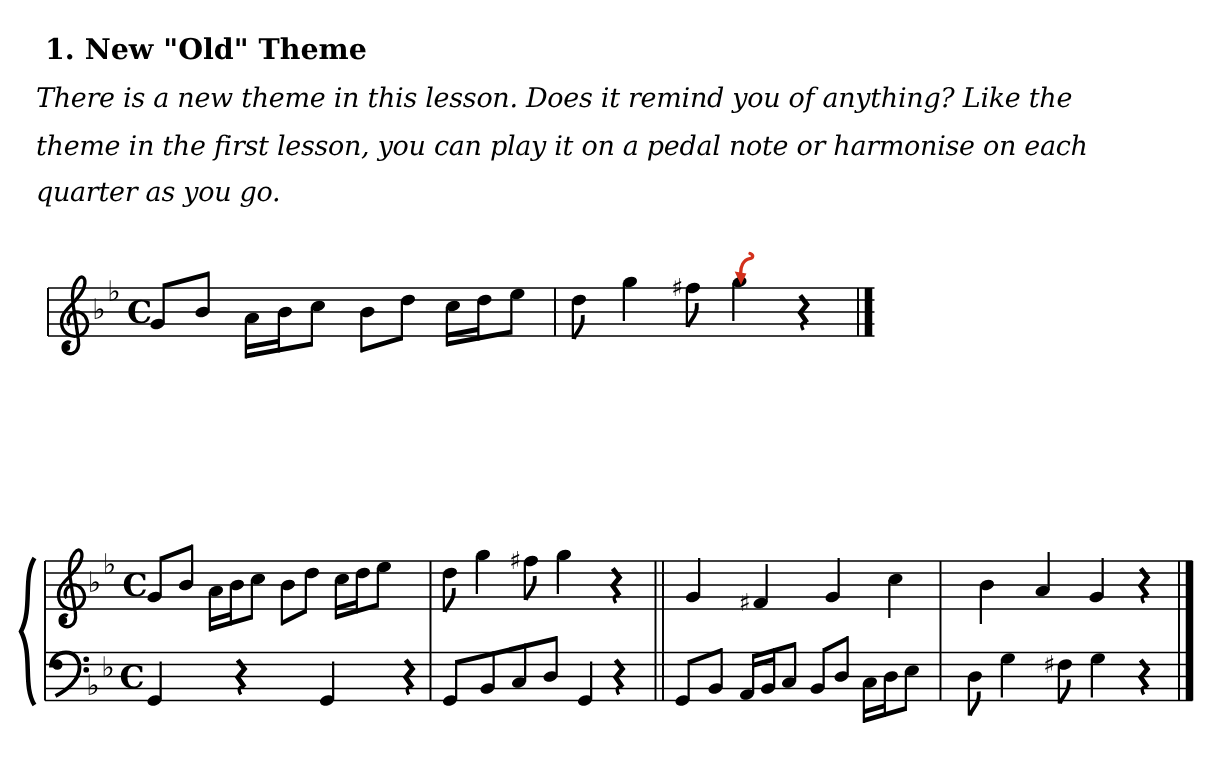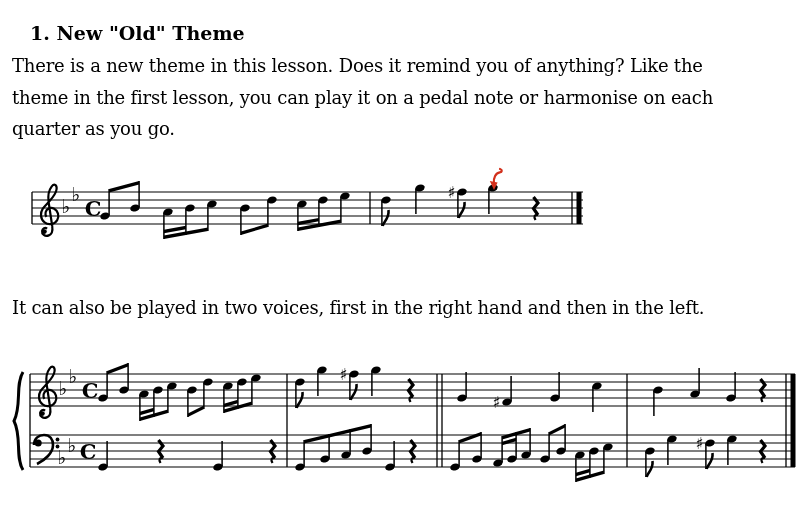--- a/index.html
+++ b/index.html
@@ -1,32 +1,31 @@
 <!DOCTYPE html>
 <html><head>
 <meta charset="utf-8">
 <style>
   html,body{margin:0;padding:0;background:#ffffff;}
   .page{position:relative;width:809px;height:507px;background:#ffffff;overflow:hidden;
         font-family:"DejaVu Serif",serif;color:#000;}
   .heading{position:absolute;left:30px;top:22px;font-size:19px;font-weight:bold;white-space:pre;}
-  .para{position:absolute;left:12px;font-size:18px;line-height:31.5px;white-space:pre;letter-spacing:-0.2px;}
+  .para{position:absolute;left:24px;font-size:18px;line-height:31.5px;white-space:pre;letter-spacing:-0.2px;font-style:italic;}
   #para1{top:50px;}
   #para2{top:292px;}
   #score{position:absolute;left:0;top:0;width:809px;height:507px;}
 </style>
 </head>
 <body>
 
 <div class="page">
   <div class="heading">1. New "Old" Theme</div>
   <div class="para" id="para1">There is a new theme in this lesson. Does it remind you of anything? Like the
 theme in the first lesson, you can play it on a pedal note or harmonise on each
 quarter as you go.</div>
-  <div class="para" id="para2">It can also be played in two voices, first in the right hand and then in the left.</div>
   <svg id="score" xmlns="http://www.w3.org/2000/svg">
       <g>
         <g>
           <line x1="32" y1="192" x2="583" y2="192" stroke="#000000" stroke-width="1.1"></line>
           <line x1="32" y1="200" x2="583" y2="200" stroke="#000000" stroke-width="1.1"></line>
           <line x1="32" y1="208" x2="583" y2="208" stroke="#000000" stroke-width="1.1"></line>
           <line x1="32" y1="216" x2="583" y2="216" stroke="#000000" stroke-width="1.1"></line>
           <line x1="32" y1="224" x2="583" y2="224" stroke="#000000" stroke-width="1.1"></line>
         </g>
         <line x1="32" y1="192" x2="32" y2="224" stroke="#000000" stroke-width="1.3"></line>

